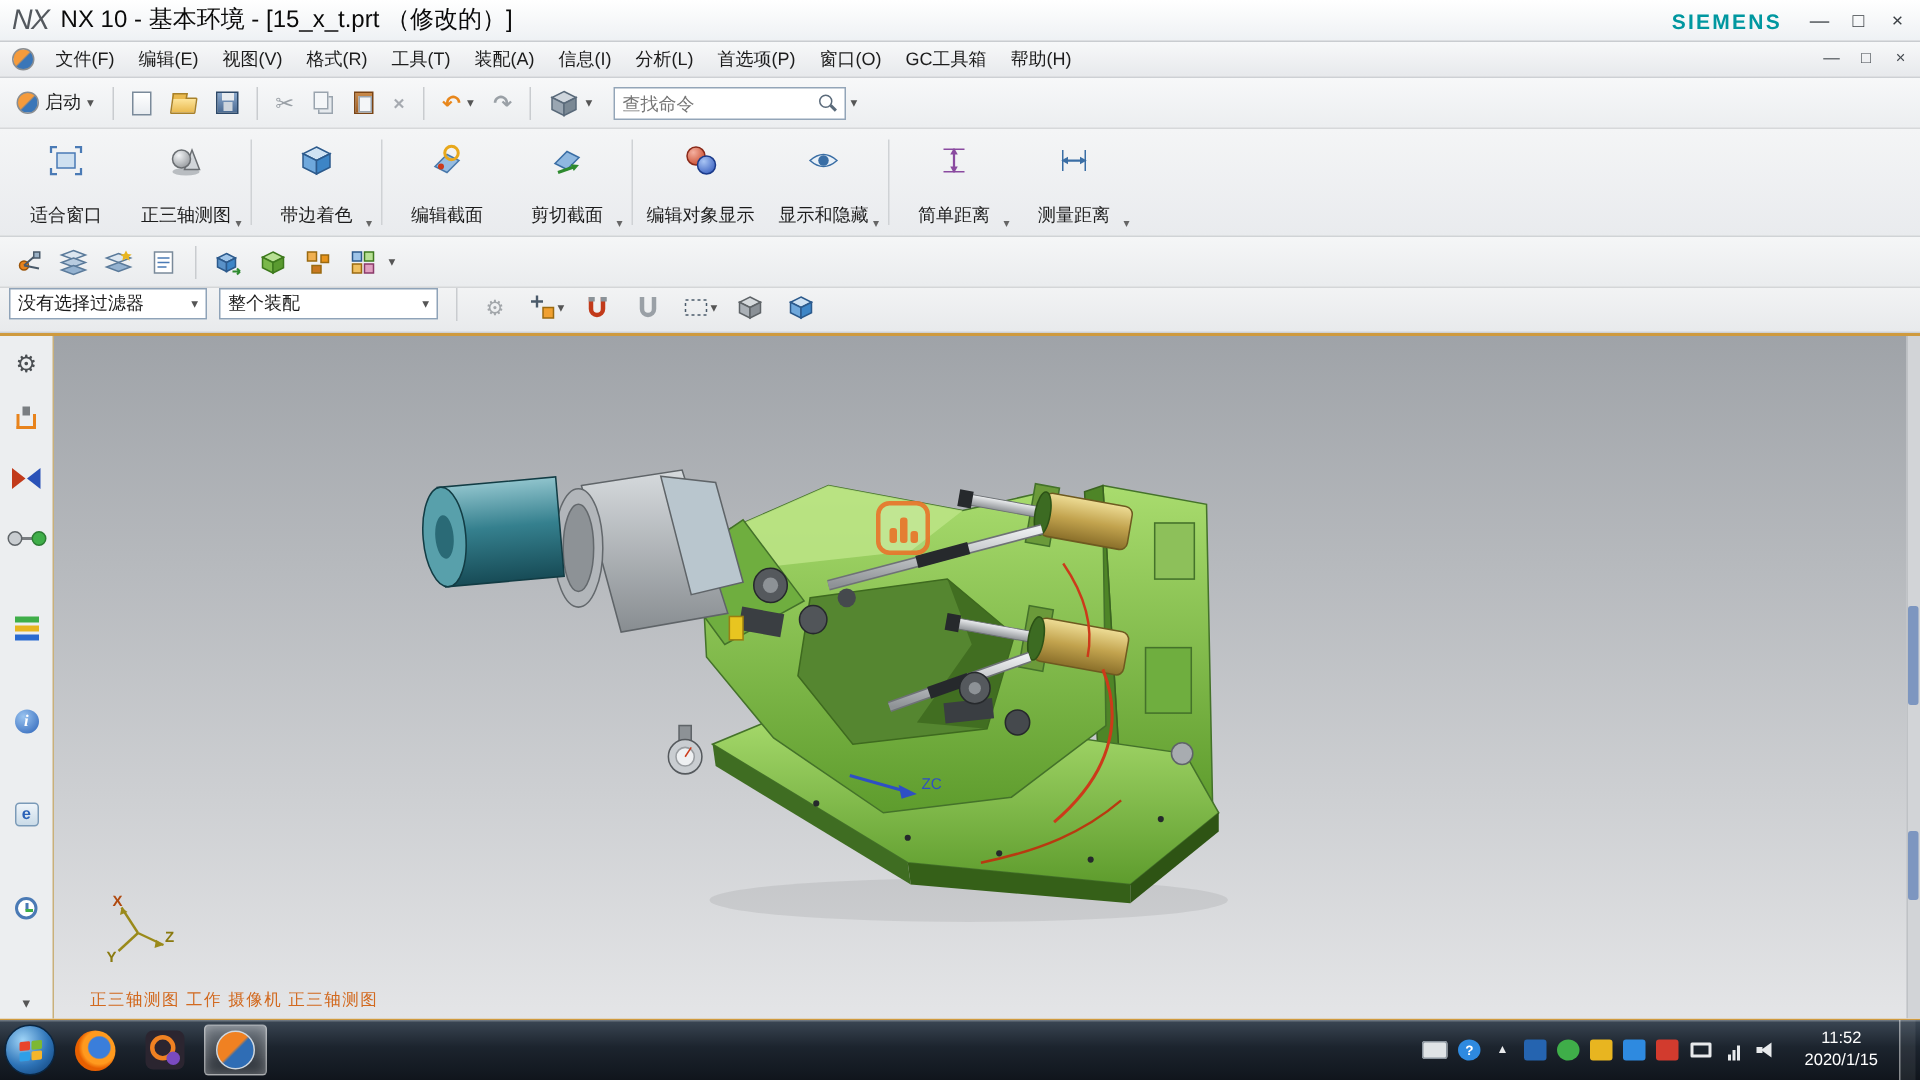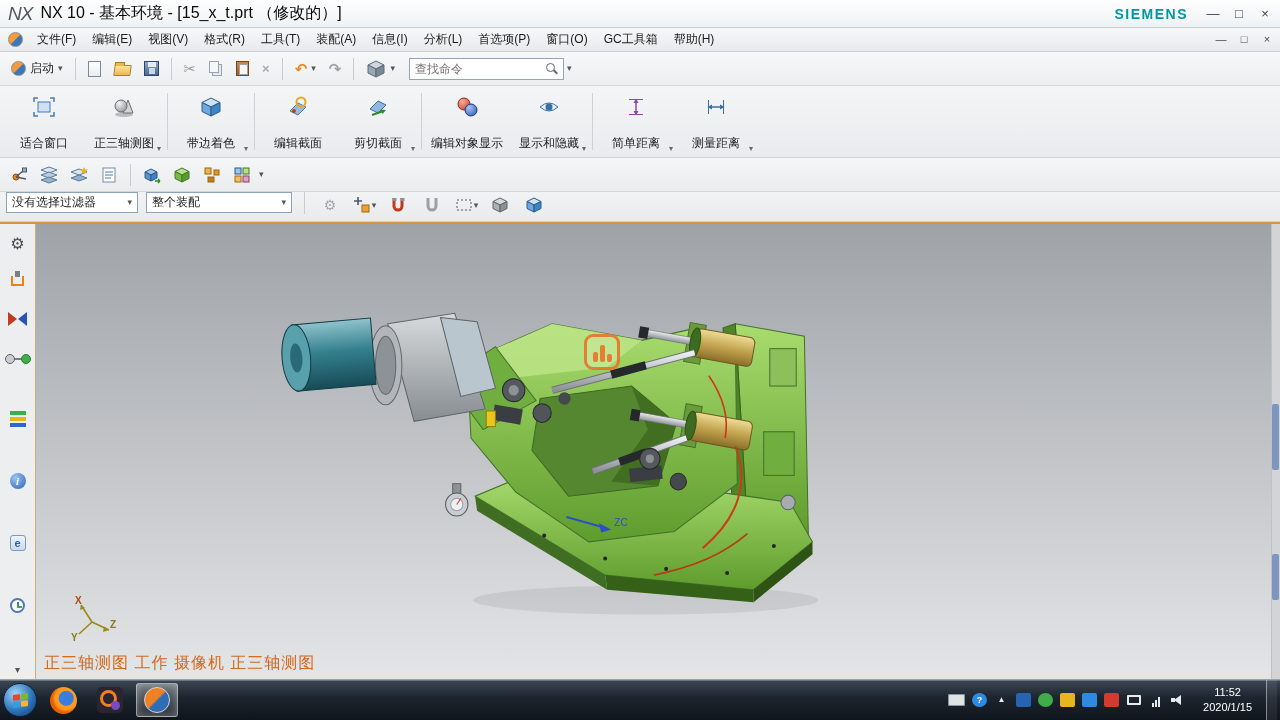--- a/index.html
+++ b/index.html
@@ -117,21 +117,21 @@
 
   .viewport{flex:1;position:relative;min-width:0;background:linear-gradient(#9fa3a8,#e4e5e7);overflow:hidden}
   .model3d{position:absolute;left:0;top:0;width:100%;height:100%}
   .watermark{position:absolute;left:548px;top:110px;display:flex;align-items:center;gap:9px;opacity:.92}
   .wm-logo{width:36px;height:36px;border:3px solid #e8762c;border-radius:9px;display:flex;align-items:flex-end;
     justify-content:center;gap:2px;padding:5px 4px;background:rgba(255,255,255,.15)}
   .wm-logo b{display:block;width:5px;background:#e8762c;border-radius:2px}
   .wm-logo b:nth-child(1){height:10px}.wm-logo b:nth-child(2){height:17px}.wm-logo b:nth-child(3){height:8px}
   .wm-text{font-size:22px;font-weight:bold;color:#e8762c;letter-spacing:3px;text-shadow:0 1px 2px rgba(255,255,255,.55)}
   .triad{position:absolute;left:32px;bottom:36px}
-  .viewlabel{position:absolute;left:8px;bottom:5px;color:#d2691e;font-size:16px;letter-spacing:1px;white-space:nowrap}
+  .viewlabel{position:absolute;left:24px;bottom:5px;color:#d2691e;font-size:11px;letter-spacing:1px;white-space:nowrap}
   .vscroll{position:absolute;right:0;top:0;bottom:0;width:9px;background:#d2d4d7;border-left:1px solid #bfc2c5}
   .vthumb{position:absolute;right:1px;width:7px;background:#7d96c0;border-radius:2px}
   .vt1{top:180px;height:66px}.vt2{top:330px;height:46px}
 
   
   .statusbar{flex:none;height:20px;display:flex;align-items:center;padding:0 8px;font-size:12px;color:#0a0a0a;
     background:linear-gradient(#f2f3f4,#e6e8ea);border-top:1px solid #cfd2d5}
   .status-ic{margin-left:auto;width:14px;height:14px;border:1px solid #98a2ac;background:#fff;flex:none}
 
   

